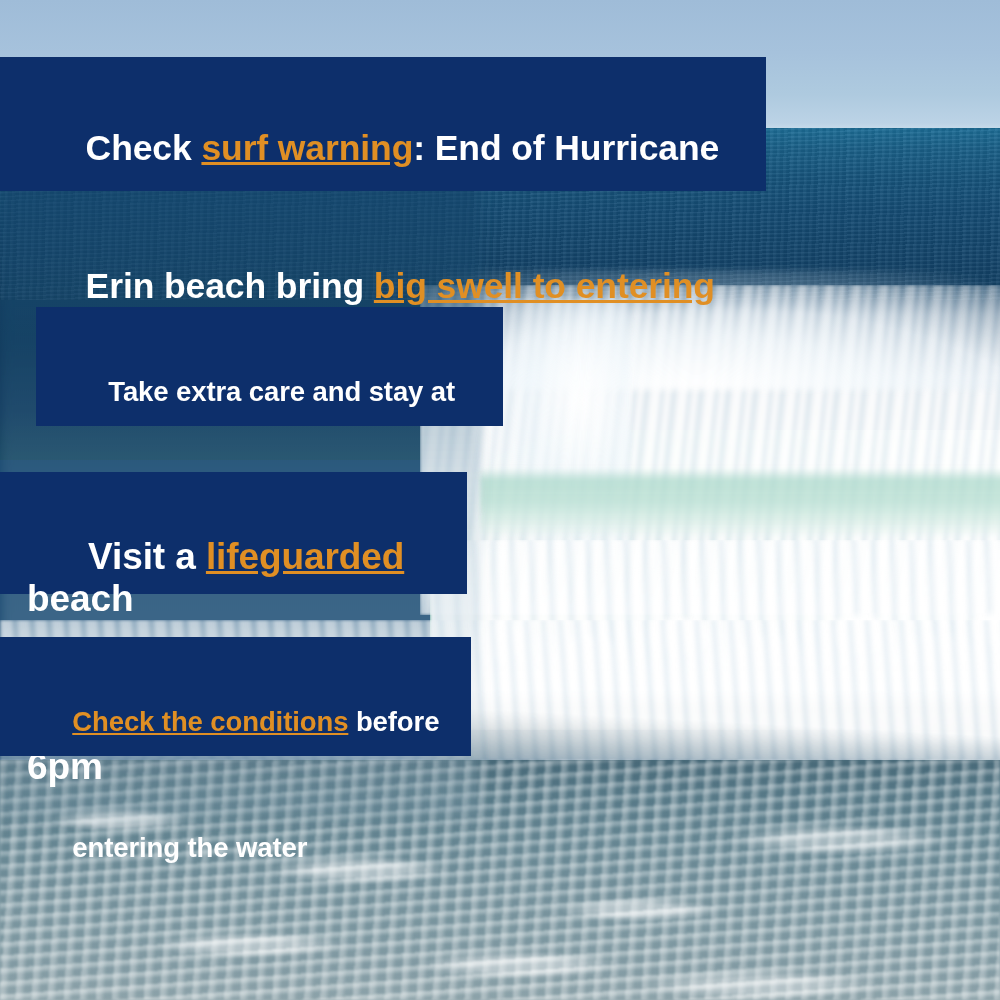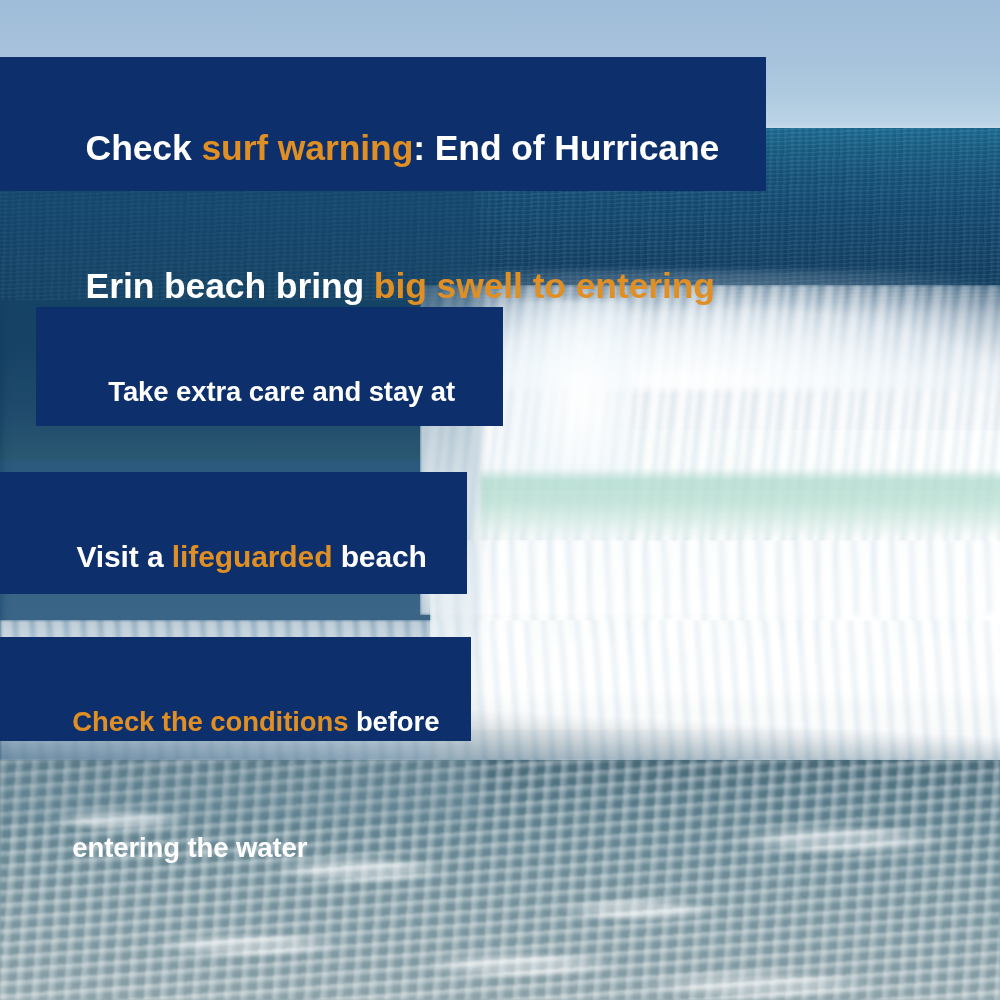--- a/index.html
+++ b/index.html
@@ -276,21 +276,21 @@
   .panel {
     position: absolute;
     left: 0;
     background: #0d2f6b;
     color: #ffffff;
     box-sizing: border-box;
     font-weight: 700;
     letter-spacing: -0.1px;
   }
   .panel .line { white-space: pre-wrap; }
-  .hl { color: #e08f24; }
+  .hl { color: #e08f24; text-decoration: underline; }
 
   #panel-title {
     top: 57px;
     width: 766px;
     height: 134px;
     padding: 22px 26px 0 27px;
     font-size: 35.5px;
     line-height: 46px;
   }
   #panel-care {
@@ -300,27 +300,27 @@
     padding: 22px 20px 0 27px;
     font-size: 27.5px;
     line-height: 42px;
     margin-left: 36px;
   }
   #panel-lifeguard {
     top: 472px;
     width: 467px;
     height: 122px;
     padding: 22px 20px 0 27px;
-    font-size: 30px;
+    font-size: 37px;
     line-height: 42px;
   }
   #panel-conditions {
     top: 637px;
     width: 471px;
-    height: 104px;
+    height: 119px;
     padding: 22px 20px 0 27px;
     font-size: 27.5px;
     line-height: 42px;
   }
   #panel-emergency {
     top: 800px;
     width: 473px;
     height: 149px;
     padding: 21px 20px 0 27px;
     font-size: 27.5px;

